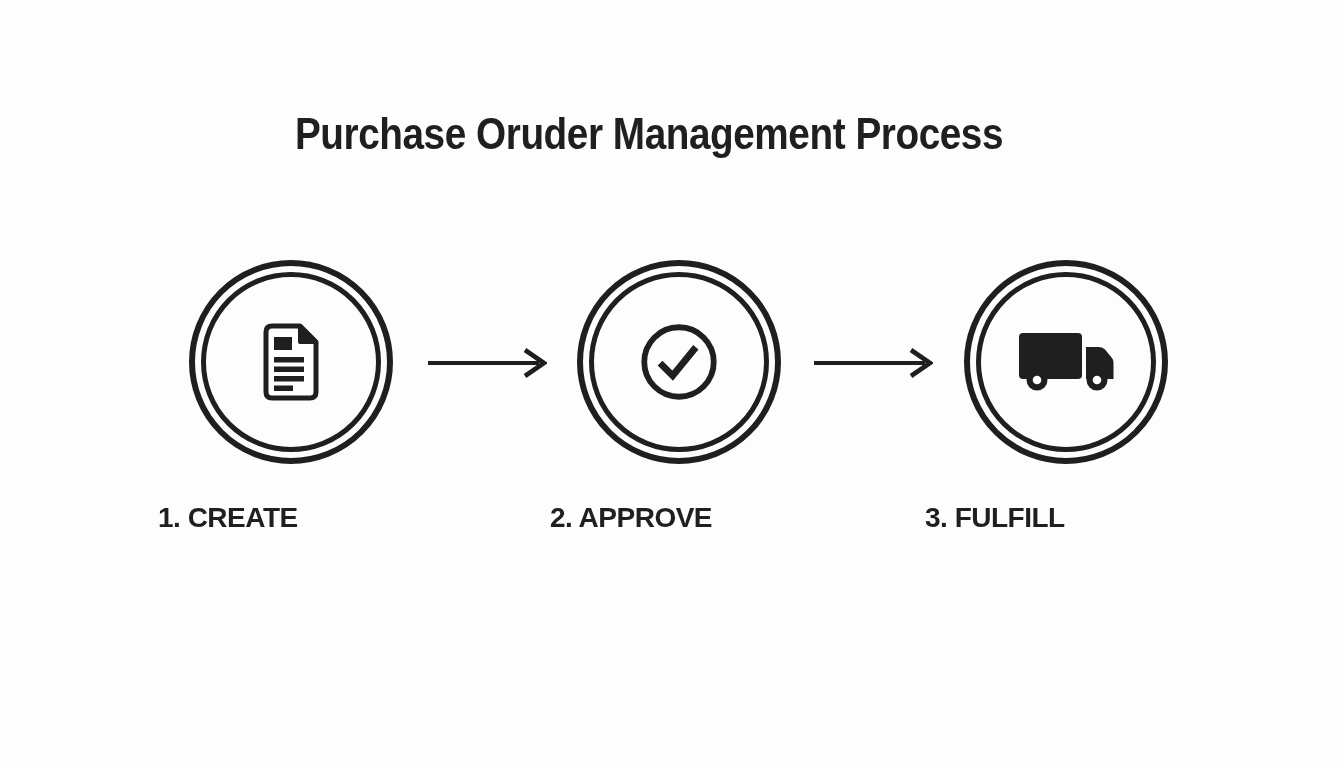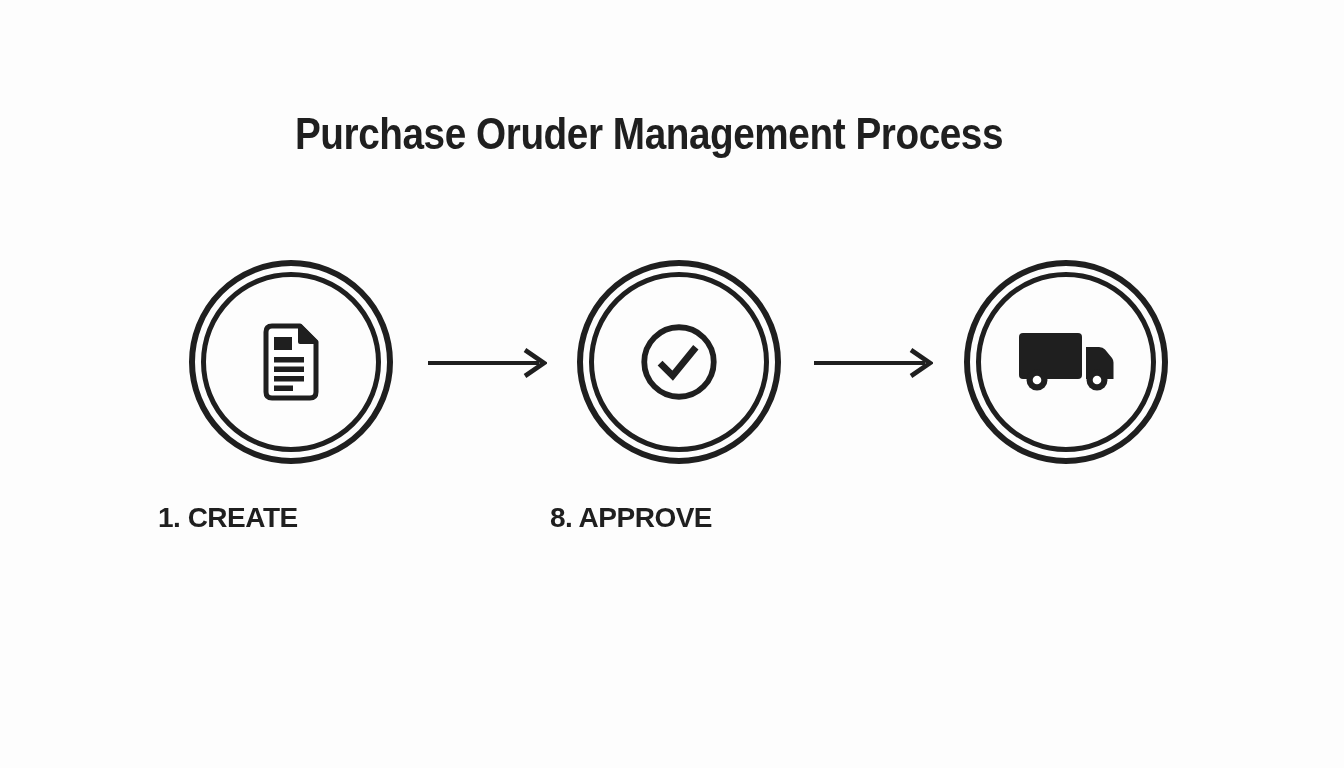--- a/index.html
+++ b/index.html
@@ -133,15 +133,16 @@
         <path d="M68 15 H81 Q85 15 87 17.5 L94 26 Q95.5 28 95.5 30.5 V47 H68 Z" fill="var(--ink)"></path>
         <circle cx="19" cy="48" r="10.5" fill="var(--ink)"></circle>
         <circle cx="19" cy="48" r="4.3" fill="#ffffff"></circle>
         <circle cx="79" cy="48" r="10.5" fill="var(--ink)"></circle>
         <circle cx="79" cy="48" r="4.3" fill="#ffffff"></circle>
       </svg>
     </span>
   </div>
 
   <div class="step-label label-1">1. CREATE</div>
-  <div class="step-label label-2">8. APPROVE</div>
+  <div class="step-label label-2">2. APPROVE</div>
+  <div class="step-label label-3">3. FULFILL</div>
 
 </div>
 
 </body></html>

